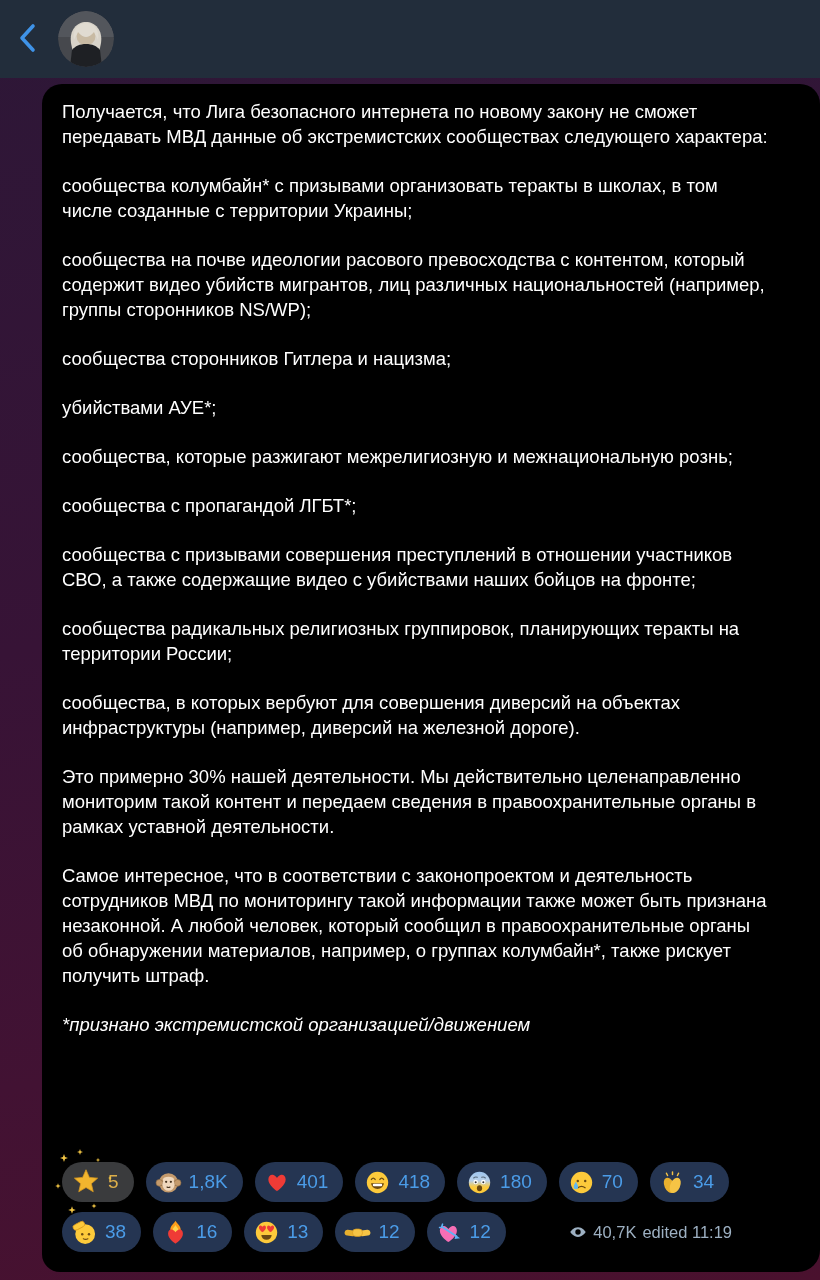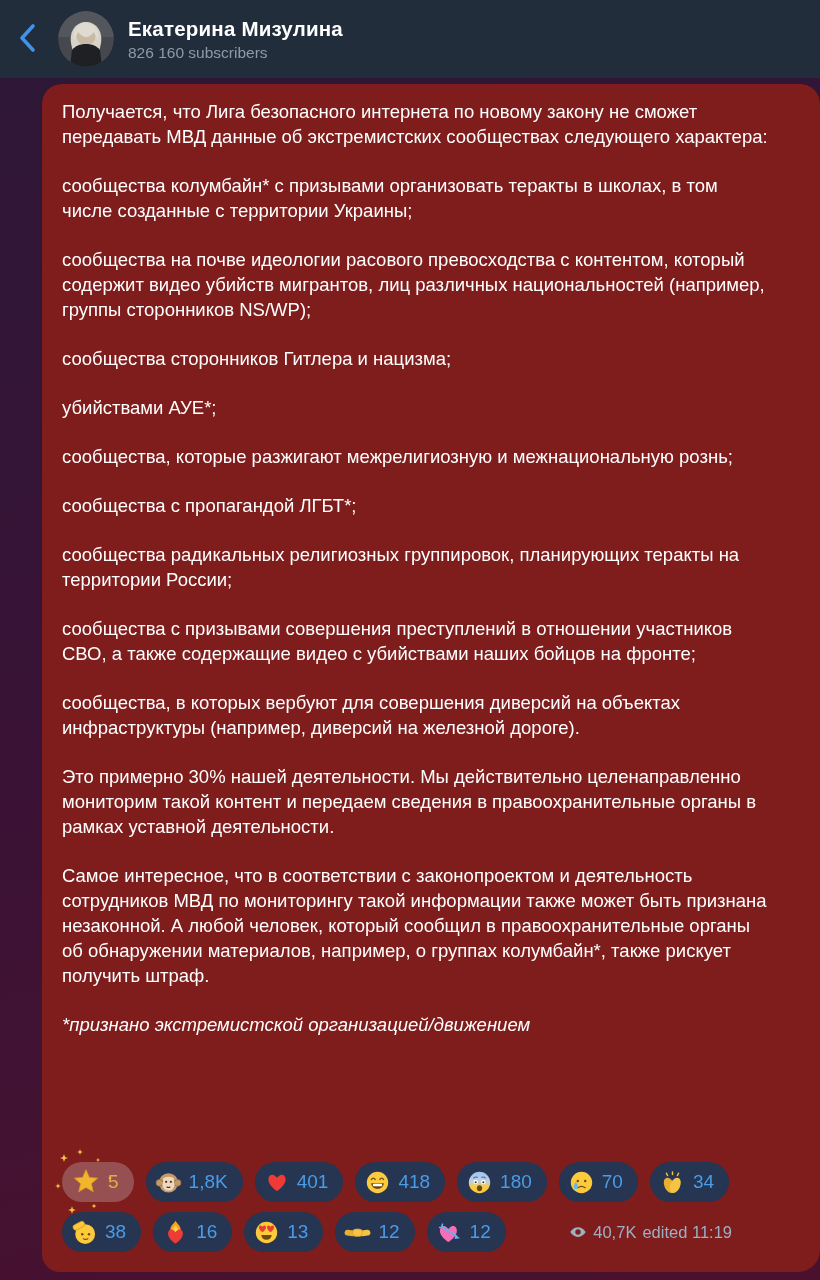--- a/index.html
+++ b/index.html
@@ -15,21 +15,21 @@
   }
   .back-btn { width:34px; height:44px; display:flex; align-items:center; justify-content:center; background:none; border:none; cursor:pointer; }
   .avatar { width:56px; height:56px; border-radius:50%; overflow:hidden; margin-left:14px; flex:0 0 auto; cursor:pointer; }
   .hdr-info { margin-left:14px; display:flex; flex-direction:column; gap:3px; cursor:pointer; }
   .hdr-title { color:#ffffff; font-size:20.5px; font-weight:700; letter-spacing:.2px; }
   .hdr-sub { color:#8d9ba9; font-size:15.5px; }
   
   .bubble-wrap { position:relative; }
   .bubble {
     margin-left:42px; margin-top:6px; width:778px; min-height:1188px;
-    background:#7f1d1d; border-radius:20px 20px 22px 18px;
+    background:#000000; border-radius:20px 20px 22px 18px;
     padding:15px 52px 10px 20px;
     display:flex; flex-direction:column; position:relative;
   }
   .msg p { color:#ffffff; font-size:18.5px; line-height:25px; margin-bottom:24px; }
   .msg p.footnote { font-style:italic; }
   
   .reactions { margin-top:auto; padding-right:36px; }
   .rx-row { display:flex; gap:12px; align-items:center; margin-bottom:10px; }
   .pill {
     display:inline-flex; align-items:center; gap:7px; height:40px;
@@ -67,38 +67,34 @@
       <g clip-path="url(#avc)">
         <rect width="56" height="56" fill="#46484d"></rect>
         <rect width="56" height="26" fill="#53565c"></rect>
         <path d="M13 32c-2-13 6-21 15-21s17 8 15 21l-2 10H15z" fill="#d8d3c9"></path>
         <circle cx="28" cy="25" r="9.5" fill="#c8baa3"></circle>
         <path d="M28 33c-6 0-11 2-14 6l-2 17h32l-2-17c-3-4-8-6-14-6z" fill="#1e2024"></path>
         <path d="M16 29c-2-10 4-17 12-17s14 7 12 17c-1-3-3-5-4-8-2 3-6 5-8 5s-6-2-8-5c-1 3-3 5-4 8z" fill="#e0dbd1"></path>
       </g>
     </svg>
   </div>
-  <div class="hdr-info">
-    <span class="hdr-title">Екатерина Мизулина</span>
-    <span class="hdr-sub">826 160 subscribers</span>
-  </div>
 </div>
 
 <div class="bubble-wrap">
 <div class="bubble">
   <div class="msg">
     <p>Получается, что Лига безопасного интернета по новому закону не сможет передавать МВД данные об экстремистских сообществах следующего характера:</p>
     <p>сообщества колумбайн* с призывами организовать теракты в школах, в том числе созданные с территории Украины;</p>
     <p>сообщества на почве идеологии расового превосходства с контентом, который содержит видео убийств мигрантов, лиц различных национальностей (например, группы сторонников NS/WP);</p>
     <p>сообщества сторонников Гитлера и нацизма;</p>
     <p>убийствами АУЕ*;</p>
     <p>сообщества, которые разжигают межрелигиозную и межнациональную рознь;</p>
     <p>сообщества с пропагандой ЛГБТ*;</p>
+    <p>сообщества с призывами совершения преступлений в отношении участников СВО, а также содержащие видео с убийствами наших бойцов на фронте;</p>
     <p>сообщества радикальных религиозных группировок, планирующих теракты на территории России;</p>
-    <p>сообщества с призывами совершения преступлений в отношении участников СВО, а также содержащие видео с убийствами наших бойцов на фронте;</p>
     <p>сообщества, в которых вербуют для совершения диверсий на объектах инфраструктуры (например, диверсий на железной дороге).</p>
     <p>Это примерно 30% нашей деятельности. Мы действительно целенаправленно мониторим такой контент и передаем сведения в правоохранительные органы в рамках уставной деятельности.</p>
     <p>Самое интересное, что в соответствии с законопроектом и деятельность сотрудников МВД по мониторингу такой информации также может быть признана незаконной. А любой человек, который сообщил в правоохранительные органы об обнаружении материалов, например, о группах колумбайн*, также рискует получить штраф.</p>
     <p class="footnote">*признано экстремистской организацией/движением</p>
   </div>
 
   <div class="reactions">
     <div class="rx-row">
 
       <button class="pill sel">

